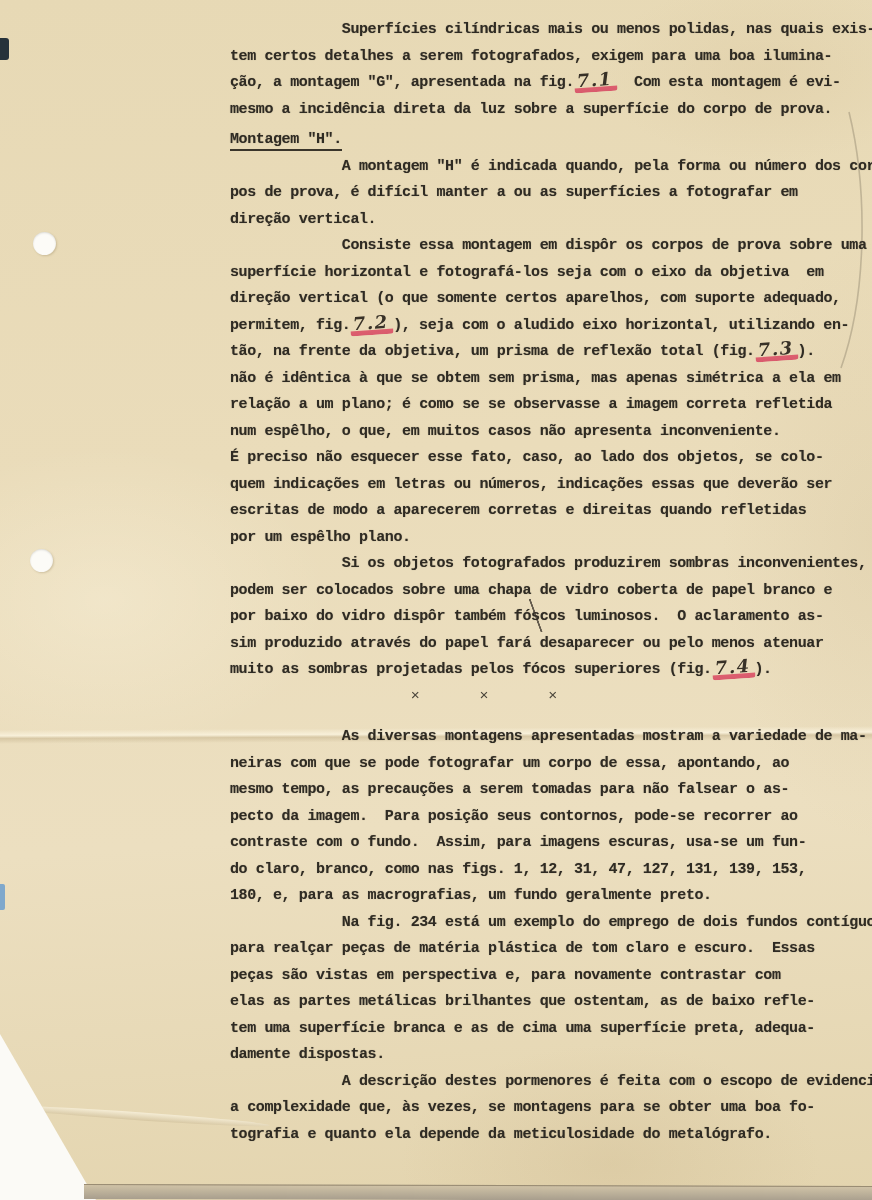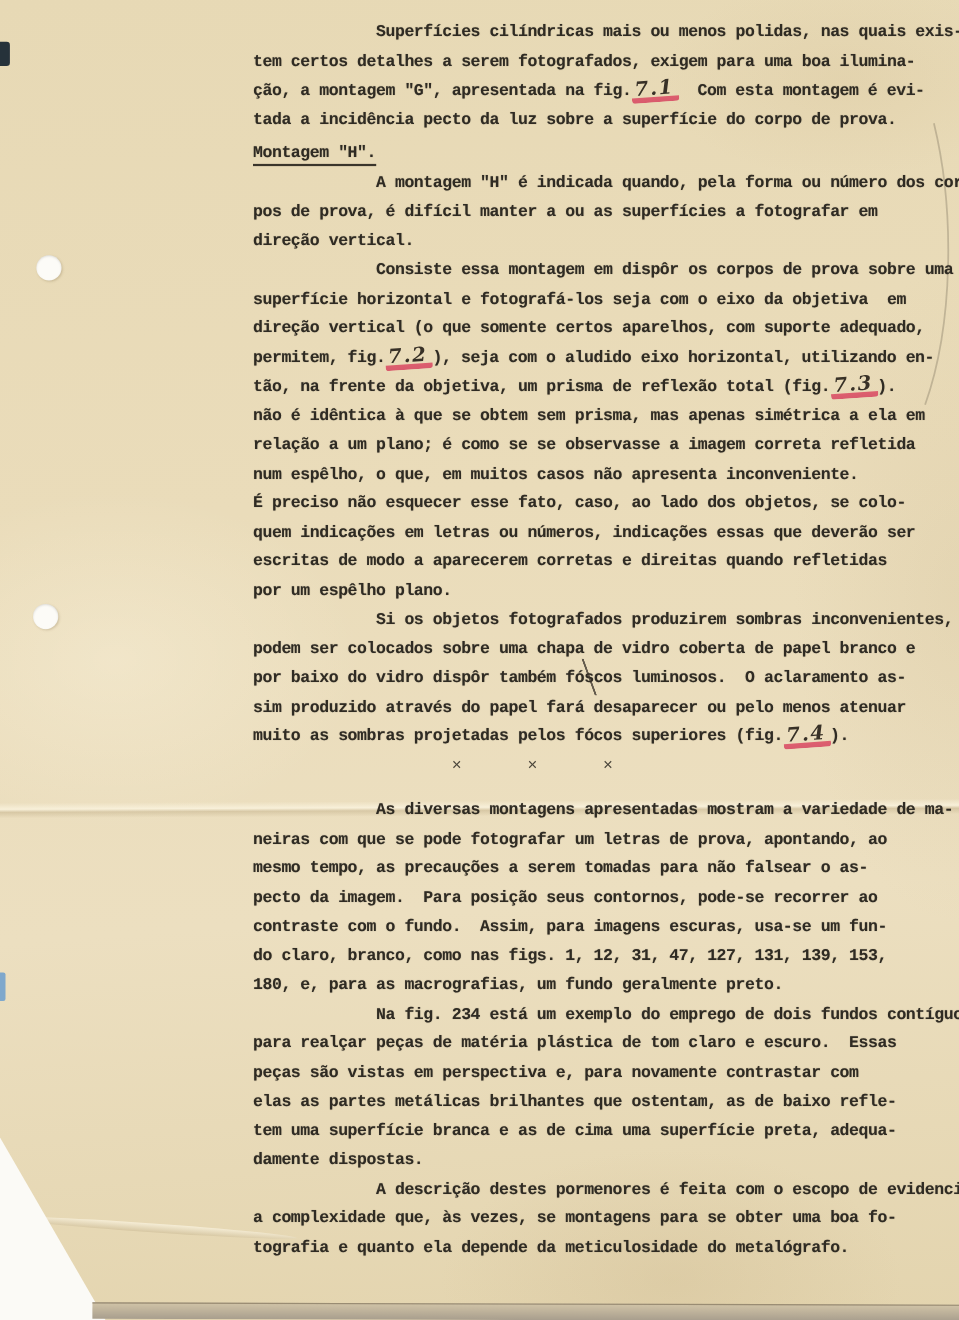--- a/index.html
+++ b/index.html
@@ -118,21 +118,21 @@
 
   <div class="cut-line">
     
   </div>
 
   <div class="text-col" id="text-col">
       <div>
         <div class="line">             Superfícies cilíndricas mais ou menos polidas, nas quais exis-</div>
         <div class="line">tem certos detalhes a serem fotografados, exigem para uma boa ilumina-</div>
         <div class="line">ção, a montagem "G", apresentada na fig.<span class="fig">7.1</span>  Com esta montagem é evi-</div>
-        <div class="line">tada a incidência pecto da luz sobre a superfície do corpo de prova.</div>
+        <div class="line">mesmo a incidência direta da luz sobre a superfície do corpo de prova.</div>
       </div>
       <div class="line heading"><span class="u">Montagem "H".</span></div>
       <div>
         <div class="line">             A montagem "H" é indicada quando, pela forma ou número dos cor-</div>
         <div class="line">pos de prova, é difícil manter a ou as superfícies a fotografar em</div>
         <div class="line">direção vertical.</div>
       </div>
       <div>
         <div class="line">             Consiste essa montagem em dispôr os corpos de prova sobre uma</div>
         <div class="line">superfície horizontal e fotografá-los seja com o eixo da objetiva  em</div>
@@ -154,21 +154,21 @@
         <div class="line">podem ser colocados sobre uma chapa de vidro coberta de papel branco e</div>
         <div class="line">por baixo do vidro dispôr também fó<span class="strike">s</span>cos luminosos.  O aclaramento as-</div>
         <div class="line">sim produzido através do papel fará desaparecer ou pelo menos atenuar</div>
         <div class="line">muito as sombras projetadas pelos fócos superiores (fig.<span class="fig">7.4</span>).</div>
       </div>
       <div class="sep-block">
         <div class="line">                     ×       ×       ×</div>
       </div>
       <div>
         <div class="line">             As diversas montagens apresentadas mostram a variedade de ma-</div>
-        <div class="line">neiras com que se pode fotografar um letras de prova, apontando, ao</div>
+        <div class="line">neiras com que se pode fotografar um corpo de essa, apontando, ao</div>
         <div class="line">mesmo tempo, as precauções a serem tomadas para não falsear o as-</div>
         <div class="line">pecto da imagem.  Para posição seus contornos, pode-se recorrer ao</div>
         <div class="line">contraste com o fundo.  Assim, para imagens escuras, usa-se um fun-</div>
         <div class="line">do claro, branco, como nas figs. 1, 12, 31, 47, 127, 131, 139, 153,</div>
         <div class="line">180, e, para as macrografias, um fundo geralmente preto.</div>
       </div>
       <div>
         <div class="line">             Na fig. 234 está um exemplo do emprego de dois fundos contíguos</div>
         <div class="line">para realçar peças de matéria plástica de tom claro e escuro.  Essas</div>
         <div class="line">peças são vistas em perspectiva e, para novamente contrastar com</div>

